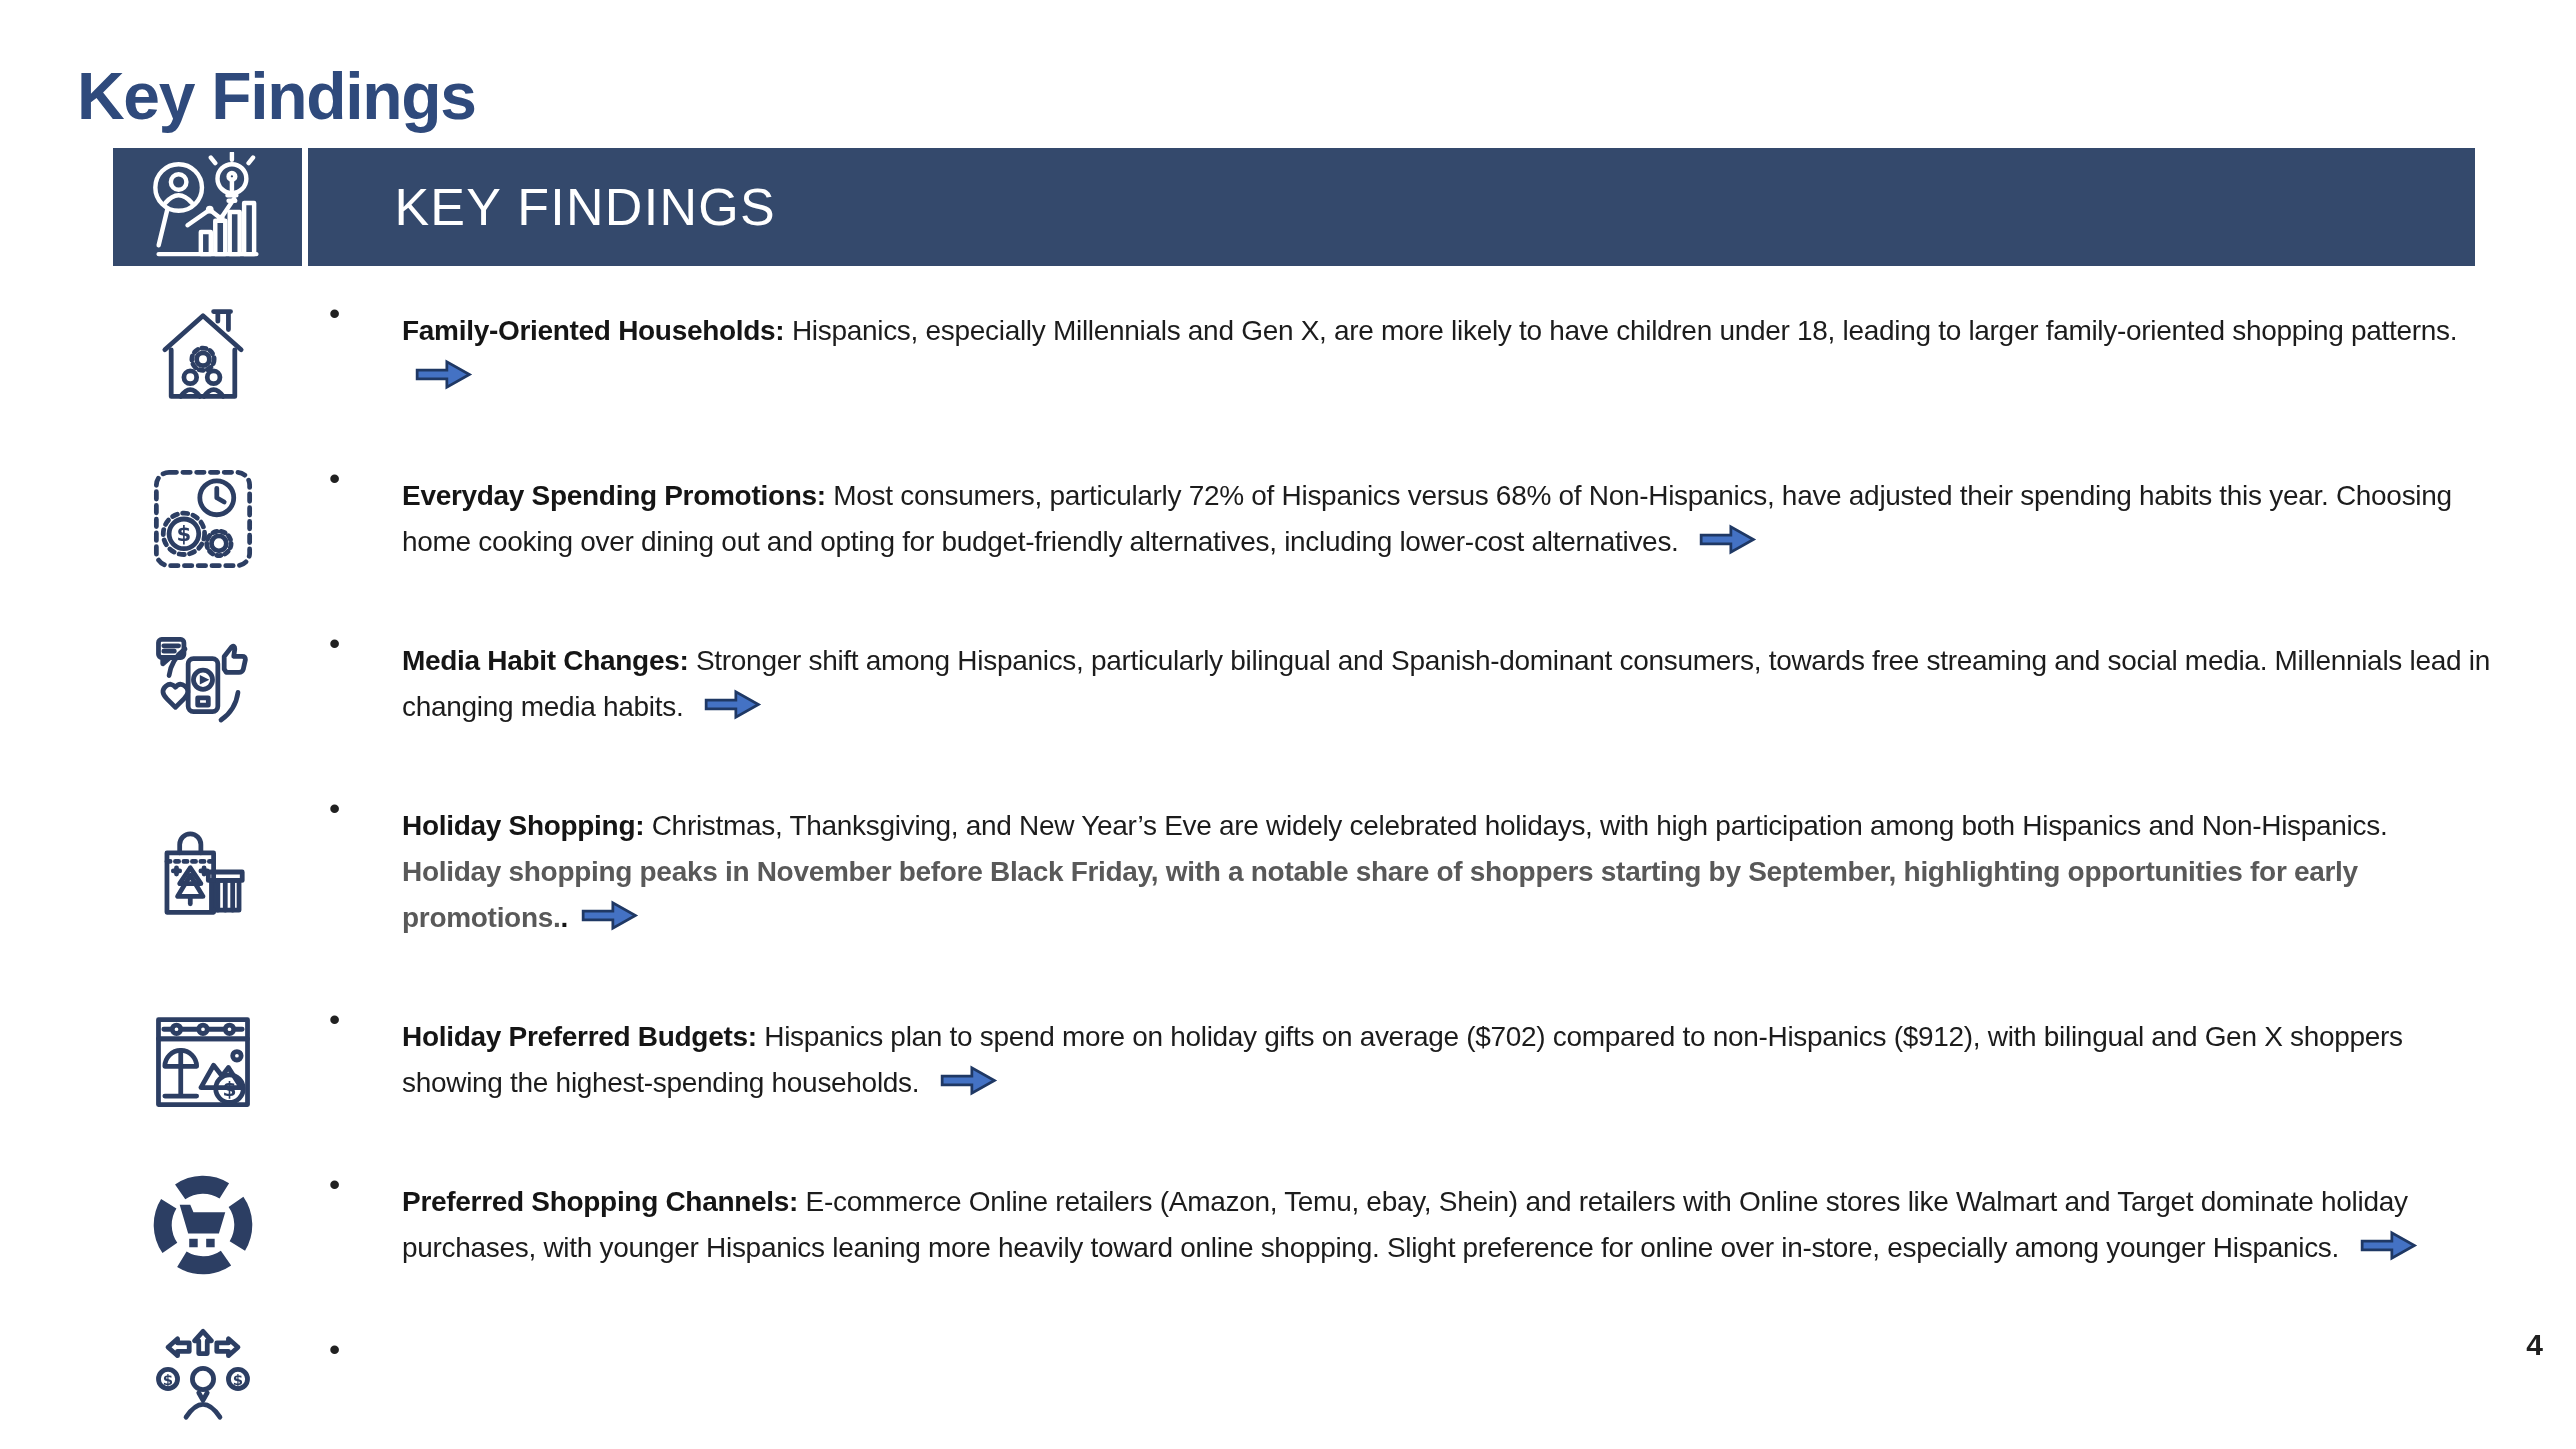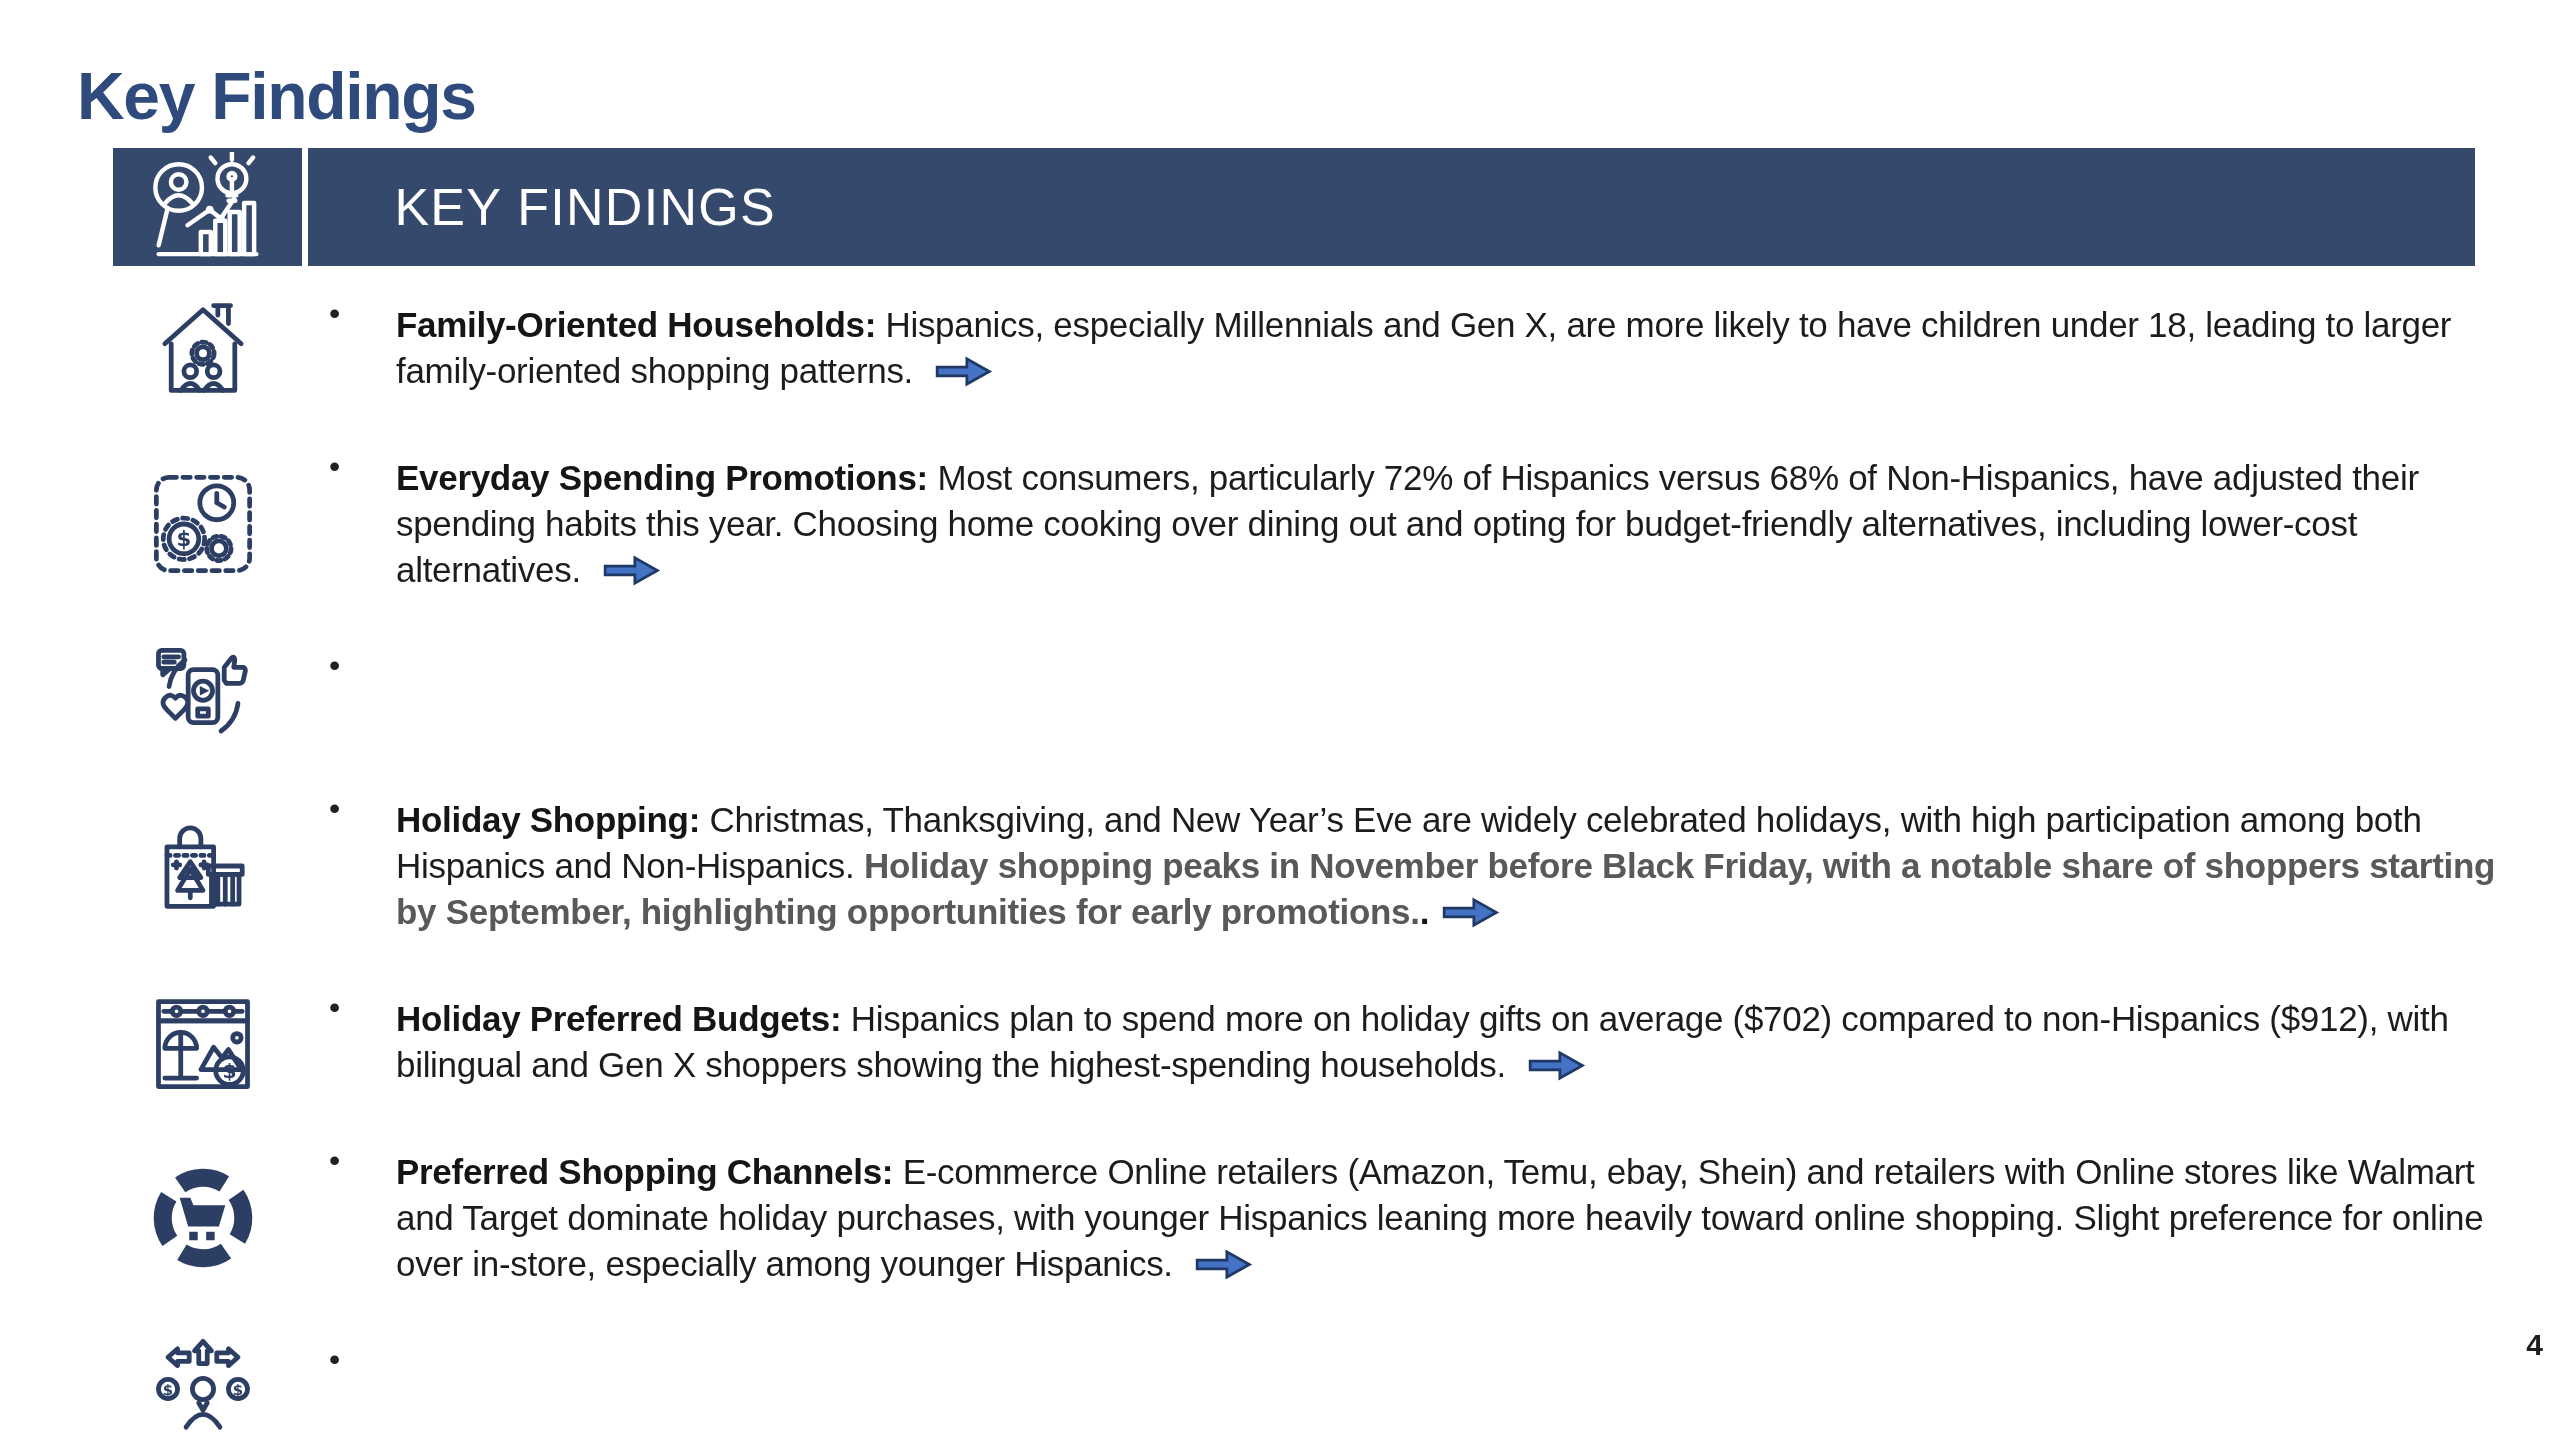--- a/index.html
+++ b/index.html
@@ -50,22 +50,22 @@
   .icon-cell{
     width:161px;flex:0 0 161px;display:flex;justify-content:center;align-items:center;
     padding-left:18px;
   }
   .icon-cell svg.item-icon{width:106px;height:106px;overflow:visible;}
   .bullet{
     flex:0 0 55px;margin-left:55px;align-self:flex-start;
     font-size:32px;line-height:46px;color:var(--bullet-color);
   }
   .text{
-    margin:12px;flex:1;max-width:2112px;align-self:flex-start;
-    font-size:35px;line-height:46px;letter-spacing:-0.3px;color:var(--body-text);
+    margin:18px;flex:1;max-width:2112px;align-self:flex-start;
+    font-size:28px;line-height:46px;letter-spacing:-0.3px;color:var(--body-text);
   }
   .seg-bold{font-weight:700;color:#151515;}
   .seg-normal{font-weight:400;}
   .seg-gray{font-weight:700;color:var(--gray-text);}
   .arrow-inline{width:64px;height:33px;vertical-align:-5.2px;margin-left:9px;}
   .page-number{
     position:absolute;top:1328px;right:33px;
     font-size:30px;font-weight:600;color:#1f1f1f;
   }
   svg .sline{fill:none;stroke:var(--icon-stroke);stroke-width:4.5;stroke-linecap:round;stroke-linejoin:round;}
@@ -158,20 +158,23 @@
     <rect class="sline" x="8" y="8" width="24" height="17" rx="3"></rect>
     <path class="sline" d="M12 25 V31 L19 25"></path>
     <path class="sline" d="M13 14 H27 M13 19 H23"></path>
     <path class="sline" d="M70 36 V24 l7 -9 q3 -2 3 2 l-1 7 h8 q3 0 3 3 l-2 9 q-1 3 -4 3 h-12 z"></path>
     <path class="sline" d="M16 64 q-7 -7 -1 -12 q5 -4 9 1 q4 -5 9 -1 q6 5 -1 12 l-8 8 z"></path>
     <path class="sline" d="M18 42 A38 38 0 0 1 33 17"></path>
     <path class="sline" d="M83 58 A38 38 0 0 1 67 84"></path>
   </svg>
         </div>
     <div class="bullet">•</div>
+    <p class="text"><span class="seg-bold">Media Habit Changes:</span><span class="seg-normal"> Stronger shift among Hispanics, particularly bilingual and Spanish-dominant consumers, towards free streaming and social media. Millennials lead in changing media habits. </span><svg viewBox="0 0 110 60" class="arrow-inline">
+    <polygon points="8,22 62,22 62,7 103,30 62,53 62,38 8,38" fill="#4472C4" stroke="#1F3864" stroke-width="5" stroke-linejoin="miter"></polygon>
+  </svg></p>
   </li>
 
   <li class="finding">
     <div class="icon-cell">
           <svg class="item-icon" viewBox="0 0 100 100">
     <path class="sline" d="M16 32 H60 V88 H16 Z"></path>
     <path class="sline" d="M16 40 H60" stroke-dasharray="3 5"></path>
     <path class="sline" d="M28 32 V24 a10 10 0 0 1 20 0 V32"></path>
     <path class="sline" d="M38 46 L28 61 H48 Z"></path>
     <path class="sline" d="M38 53 L26 73 H50 Z"></path>

